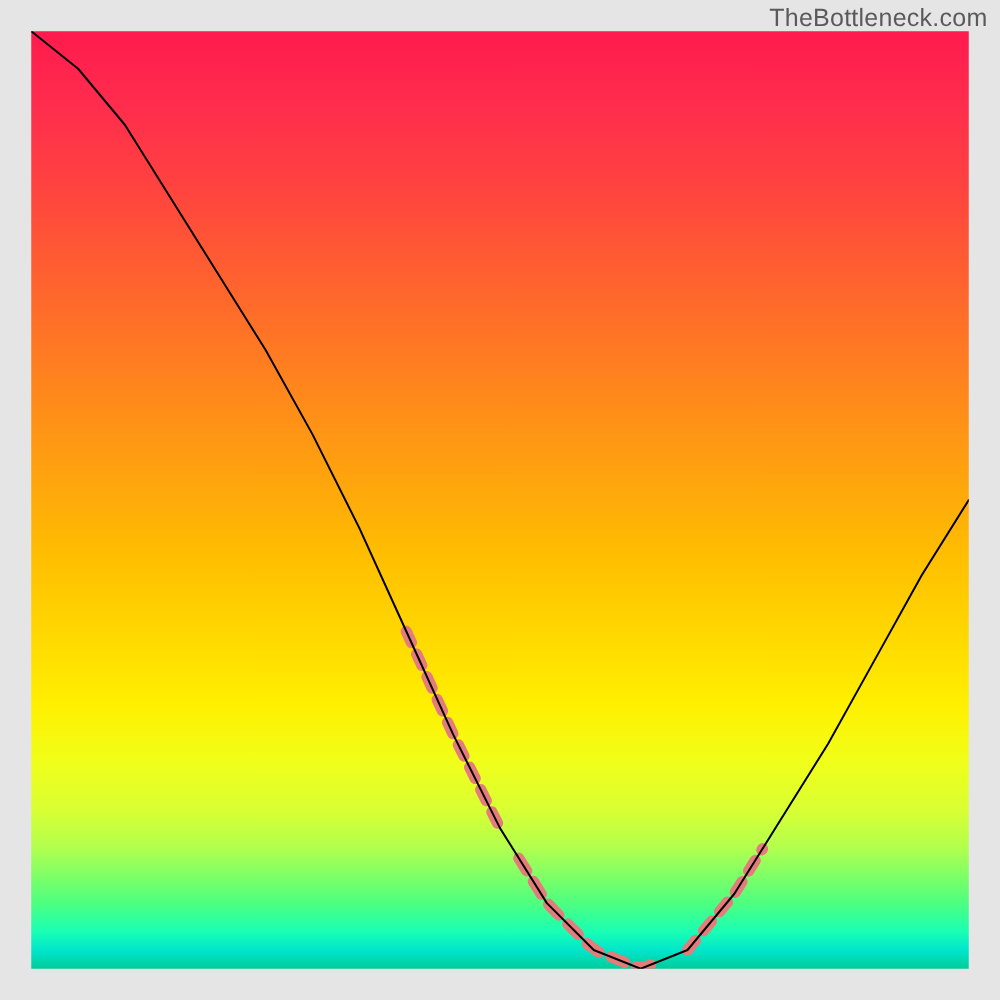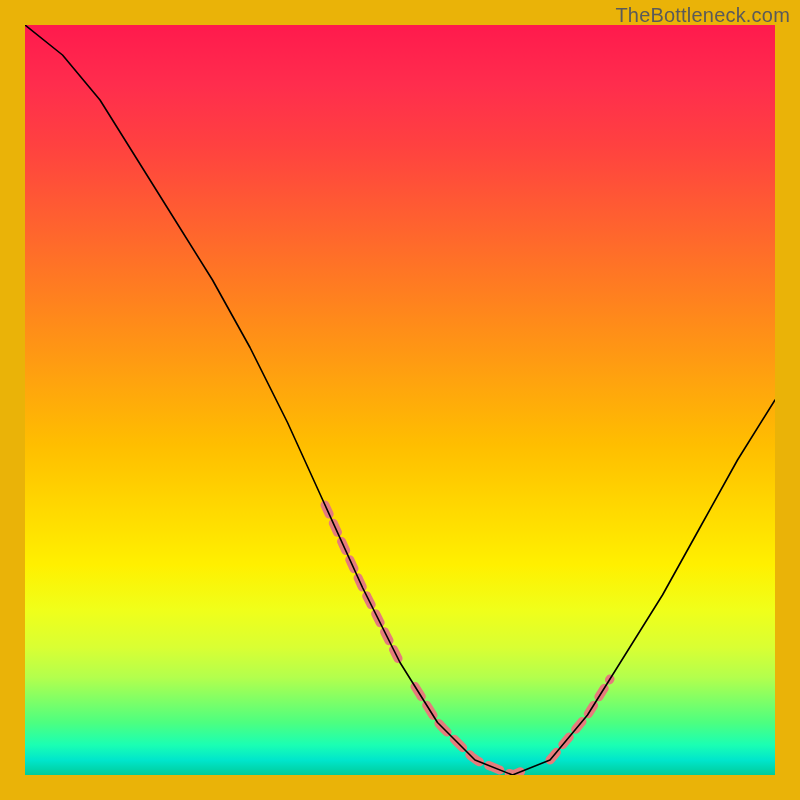--- a/index.html
+++ b/index.html
@@ -1,21 +1,21 @@
 <!DOCTYPE html>
 <html><head>
 <meta charset="utf-8">
 <style>
   * { margin: 0; padding: 0; box-sizing: border-box; }
   html, body { width: 800px; height: 800px; overflow: hidden; background: #000; }
   .frame {
     position: relative;
     width: 800px;
     height: 800px;
-    background: #eab308;
+    background: #e5e5e5;
   }
   .plot-area {
     position: absolute;
     left: 25px;
     top: 25px;
     width: 750px;
     height: 750px;
     background: linear-gradient(to bottom,
       #ff1a4d 0%,
       #ff2d4d 8%,

